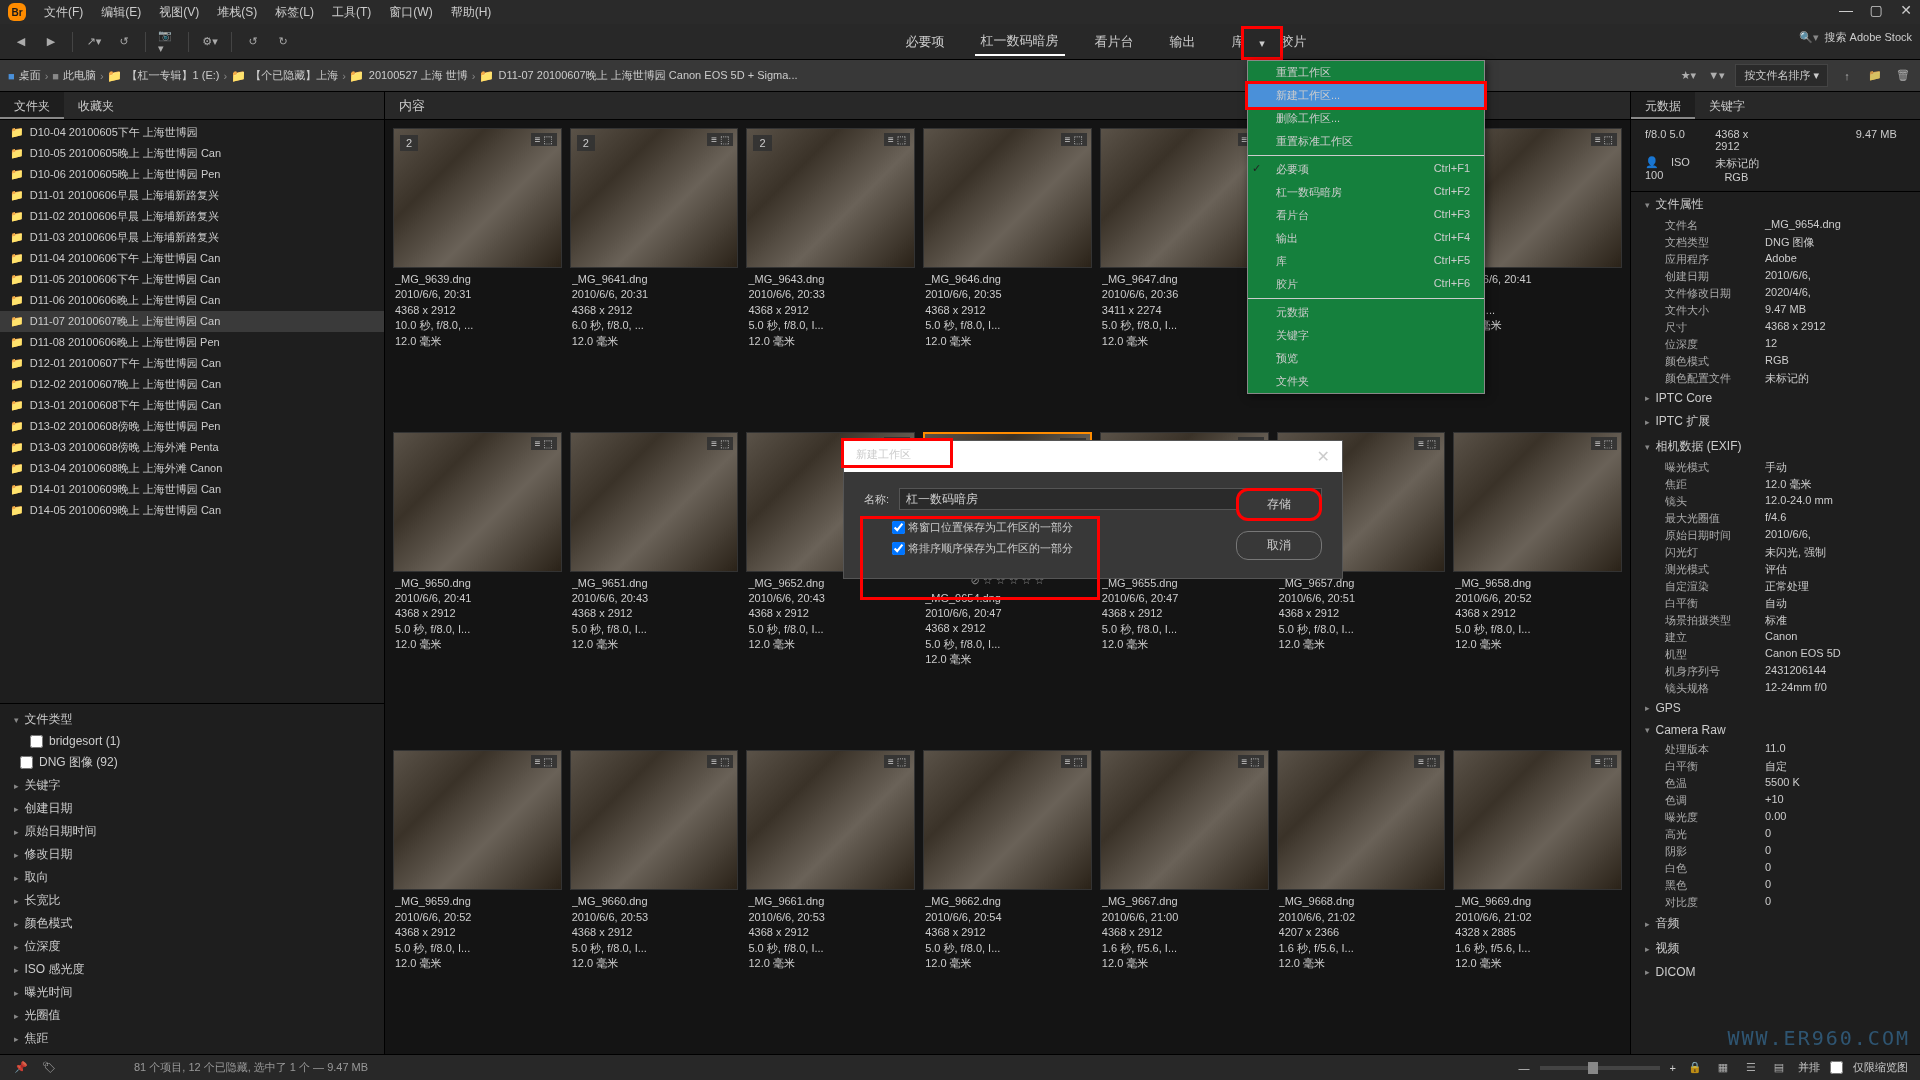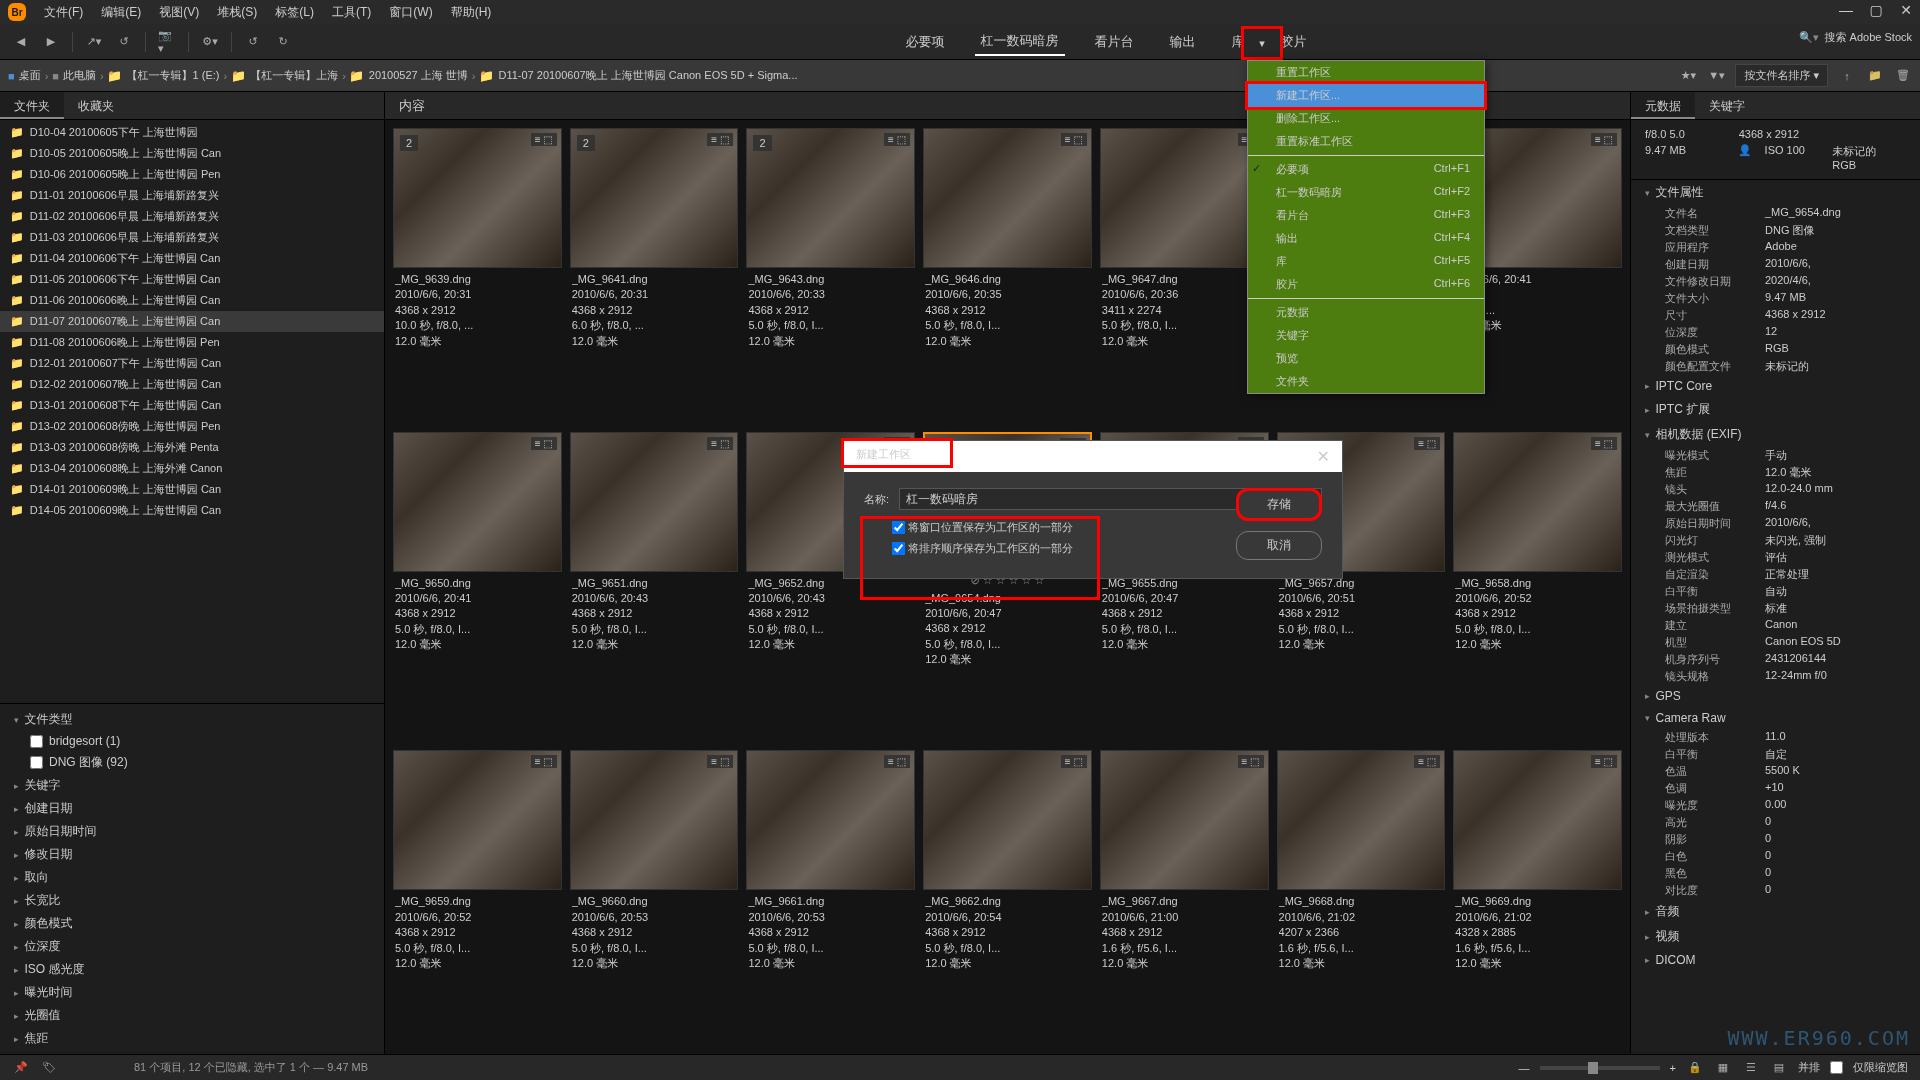--- a/index.html
+++ b/index.html
@@ -40,26 +40,26 @@
 .content-header{height:28px;background:#282828;display:flex;align-items:center;padding:0 14px;font-size:13px;border-bottom:1px solid #000}
 .thumbs{flex:1;padding:8px;display:grid;grid-template-columns:repeat(7,1fr);gap:8px;overflow:hidden}
 .thumb{display:flex;flex-direction:column}
 .thumb-img{height:140px;background:linear-gradient(135deg,#5a5248 0%,#3a3228 30%,#6a6258 60%,#2a2218 100%);border:1px solid #333;position:relative;display:flex;align-items:flex-start;justify-content:flex-end;padding:4px}
 .thumb-badge{background:rgba(50,50,50,0.9);padding:1px 4px;font-size:10px;display:flex;gap:3px}
 .thumb-num{position:absolute;left:6px;top:6px;background:rgba(50,50,50,0.9);padding:2px 6px;font-size:11px}
 .thumb-meta{padding:4px 2px;font-size:11px;line-height:1.4}
 .thumb-meta div{white-space:nowrap;overflow:hidden;text-overflow:ellipsis}
 .thumb.sel .thumb-img{border:2px solid #ff8c00}
 .right-panel{width:290px;background:#1e1e1e;border-left:1px solid #000;display:flex;flex-direction:column}
-.meta-summary{padding:8px 14px;display:grid;grid-template-columns:1fr 1fr 1fr;gap:4px 20px;font-size:12px;border-bottom:1px solid #000}
+.meta-summary{padding:8px 14px;display:grid;grid-template-columns:1fr 1fr 1fr 1fr;gap:4px 20px;font-size:12px;border-bottom:1px solid #000}
 .meta-header{padding:4px 14px;font-size:12px;display:flex;align-items:center;gap:6px}
 .meta-row{display:flex;padding:1px 14px 1px 34px;font-size:11px}
 .meta-key{width:100px;color:#aaa}
 .meta-val{flex:1}
-.dropdown-menu{position:absolute;left:1247px;top:60px;width:238px;background:#4d7c0f;border:1px solid #888;z-index:100;box-shadow:2px 2px 8px rgba(0,0,0,0.5)}
+.dropdown-menu{position:absolute;left:1247px;top:60px;width:238px;background:#15803d;border:1px solid #888;z-index:100;box-shadow:2px 2px 8px rgba(0,0,0,0.5)}
 .dd-item{padding:4px 14px;color:#222;font-size:12px;display:flex;justify-content:space-between}
 .dd-item.hl{background:#4a90d9;color:#fff;border:3px solid red;margin:-3px}
 .dd-sep{height:1px;background:#ccc;margin:2px 0}
 .dd-check{position:absolute;left:4px;color:#222}
 .dialog{position:absolute;left:843px;top:440px;width:500px;background:#383838;border:1px solid #555;z-index:200}
 .dialog-title{background:#fff;color:#222;padding:6px 12px;font-size:13px;display:flex;justify-content:space-between;position:relative}
 .dialog-title-box{position:absolute;left:-3px;top:-3px;width:112px;height:30px;border:3px solid red}
 .dialog-body{padding:16px 20px;position:relative}
 .dialog-close{cursor:pointer;font-size:16px}
 .dlg-row{display:flex;align-items:center;gap:10px;margin-bottom:10px}
@@ -134,21 +134,21 @@
       <span>此电脑</span>
     </div>
     <span class="bc-chev">›</span>
   <div class="bc-item">
       <span class="bc-folder">📁</span>
       <span>【杠一专辑】1 (E:)</span>
     </div>
     <span class="bc-chev">›</span>
   <div class="bc-item">
       <span class="bc-folder">📁</span>
-      <span>【杠一专辑】上海</span>
+      <span>【个已隐藏】上海</span>
     </div>
     <span class="bc-chev">›</span>
   <div class="bc-item">
       <span class="bc-folder">📁</span>
       <span>20100527 上海 世博</span>
     </div>
     <span class="bc-chev">›</span>
   <div class="bc-item">
       <span class="bc-folder">📁</span>
       <span>D11-07 20100607晚上 上海世博园 Canon EOS 5D + Sigma...</span>
@@ -244,21 +244,21 @@
         </div>
         <div class="folder-item">
           <span class="folder-icon">📁</span>
           <span>D14-05 20100609晚上 上海世博园 Can</span>
         </div>
       </div>
     <div class="filter-panel">
       <div class="filter-list" id="filter-list">
           <div class="filter-item"><span class="filter-chev">▾</span>文件类型</div>
           <div class="filter-item" style="padding-left: 30px;"><input type="checkbox" style=""> bridgesort (1)</div>
-          <div class="filter-item" style="padding-left: 30px;"><input type="checkbox" style=""> DNG 图像 (92)</div>
+          <div class="filter-item" style="padding-left: 20px;"><input type="checkbox" style=""> DNG 图像 (92)</div>
           <div class="filter-item"><span class="filter-chev">▸</span>关键字</div>
           <div class="filter-item"><span class="filter-chev">▸</span>创建日期</div>
           <div class="filter-item"><span class="filter-chev">▸</span>原始日期时间</div>
           <div class="filter-item"><span class="filter-chev">▸</span>修改日期</div>
           <div class="filter-item"><span class="filter-chev">▸</span>取向</div>
           <div class="filter-item"><span class="filter-chev">▸</span>长宽比</div>
           <div class="filter-item"><span class="filter-chev">▸</span>颜色模式</div>
           <div class="filter-item"><span class="filter-chev">▸</span>位深度</div>
           <div class="filter-item"><span class="filter-chev">▸</span>ISO 感光度</div>
           <div class="filter-item"><span class="filter-chev">▸</span>曝光时间</div>

